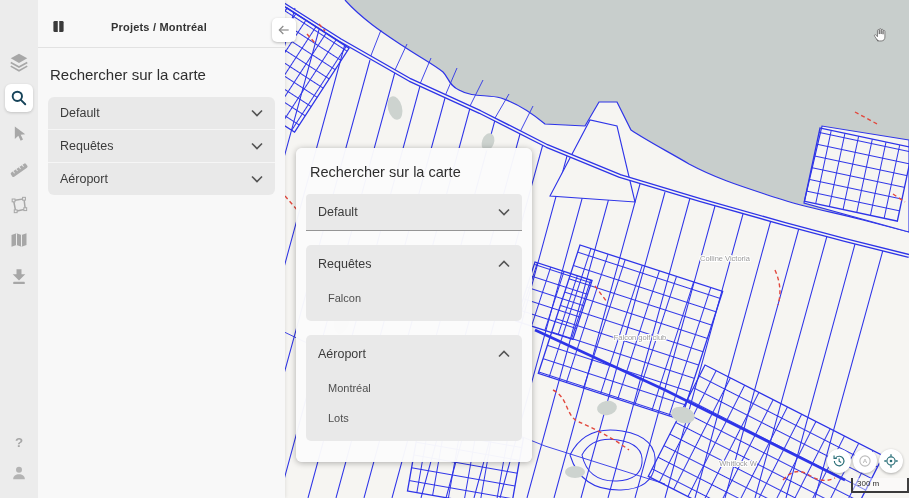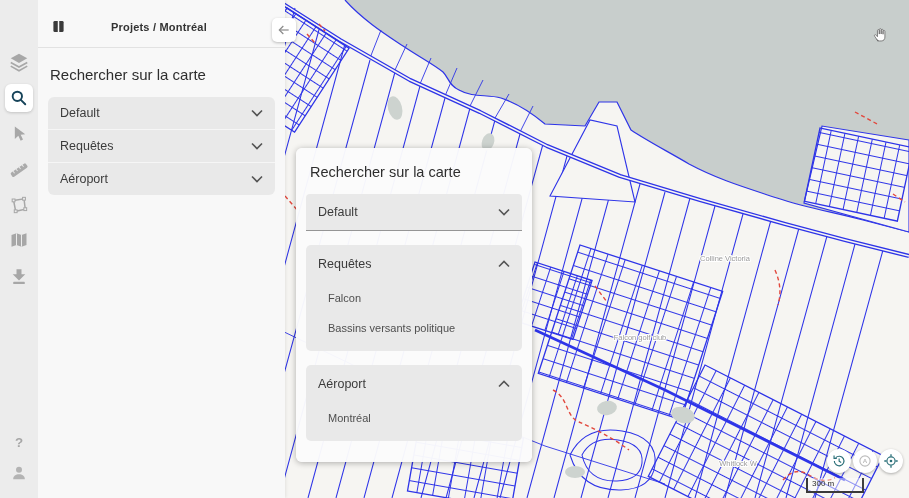--- a/index.html
+++ b/index.html
@@ -48,21 +48,21 @@
   .popup-default{margin:2px 10px 0 10px;height:36px;background:#e9e9e9;border-radius:4px 4px 0 0;border-bottom:1px solid #959595;display:flex;align-items:center;justify-content:space-between;padding:0 12px;cursor:pointer;}
   .popup-default .lbl{font-size:12.5px;color:#3b3b3b;}
   .group-card{margin:14px 10px 0 10px;background:#e9e9e9;border-radius:5px;padding-bottom:8px;}
   .group-head{height:38px;display:flex;align-items:center;justify-content:space-between;padding:0 12px;cursor:pointer;}
   .group-head .lbl{font-size:12.5px;color:#3b3b3b;}
   .group-item{height:30px;display:flex;align-items:center;padding-left:22px;font-size:11px;color:#4f4f4f;cursor:pointer;}
 
   
   #map-controls{position:absolute;right:6px;bottom:25px;display:flex;gap:2px;z-index:15;}
   .ctl-btn{width:24px;height:24px;border-radius:50%;background:#fff;box-shadow:0 1px 3px rgba(0,0,0,.3);display:flex;align-items:center;justify-content:center;cursor:pointer;}
-  #scalebar{position:absolute;left:806px;top:478px;width:54px;height:13px;border-left:2px solid #3a3a3a;border-right:2px solid #404040;border-bottom:2px solid #3a3a3a;background:rgba(255,255,255,.45);z-index:15;}
+  #scalebar{position:absolute;left:851px;top:478px;width:54px;height:13px;border-left:2px solid #3a3a3a;border-right:2px solid #404040;border-bottom:2px solid #3a3a3a;background:rgba(255,255,255,.45);z-index:15;}
   #scalebar span{font-size:8px;color:#2b2b2b;padding-left:4px;line-height:11px;display:block;}
 
   
   #hand-cursor{position:absolute;left:872px;top:26px;z-index:50;pointer-events:none;}
 </style>
 </head>
 <body>
 
 <div id="app">
 
@@ -233,31 +233,31 @@
     </div>
 
     <div class="group-card">
       <div class="group-head">
         <span class="lbl">Requêtes</span>
         <svg width="12" height="8" viewBox="0 0 12 8">
             <path d="M1 6.5 L6 1.5 L11 6.5" fill="none" stroke="#555" stroke-width="1.6"></path>
           </svg>
       </div>
       <div class="group-item">Falcon</div>
-      <div class="group-item">Bassins versants politique</div>
     </div>
 
     <div class="group-card">
       <div class="group-head">
         <span class="lbl">Aéroport</span>
         <svg width="12" height="8" viewBox="0 0 12 8">
             <path d="M1 6.5 L6 1.5 L11 6.5" fill="none" stroke="#555" stroke-width="1.6"></path>
           </svg>
       </div>
       <div class="group-item">Montréal</div>
+      <div class="group-item">Lots</div>
     </div>
   </div>
 
   <div id="map-controls">
     <div class="ctl-btn">
       <svg width="16" height="16" viewBox="0 0 22 22">
           <path d="M4.6 11a6.6 6.6 0 1 0 1.9-4.6" fill="none" stroke="#2a6f78" stroke-width="1.6"></path>
           <path d="M4.2 3.6v3.8h3.8" fill="none" stroke="#2a6f78" stroke-width="1.6"></path>
           <path d="M11.2 7.4v4l2.8 1.7" fill="none" stroke="#2a6f78" stroke-width="1.6"></path>
         </svg>

